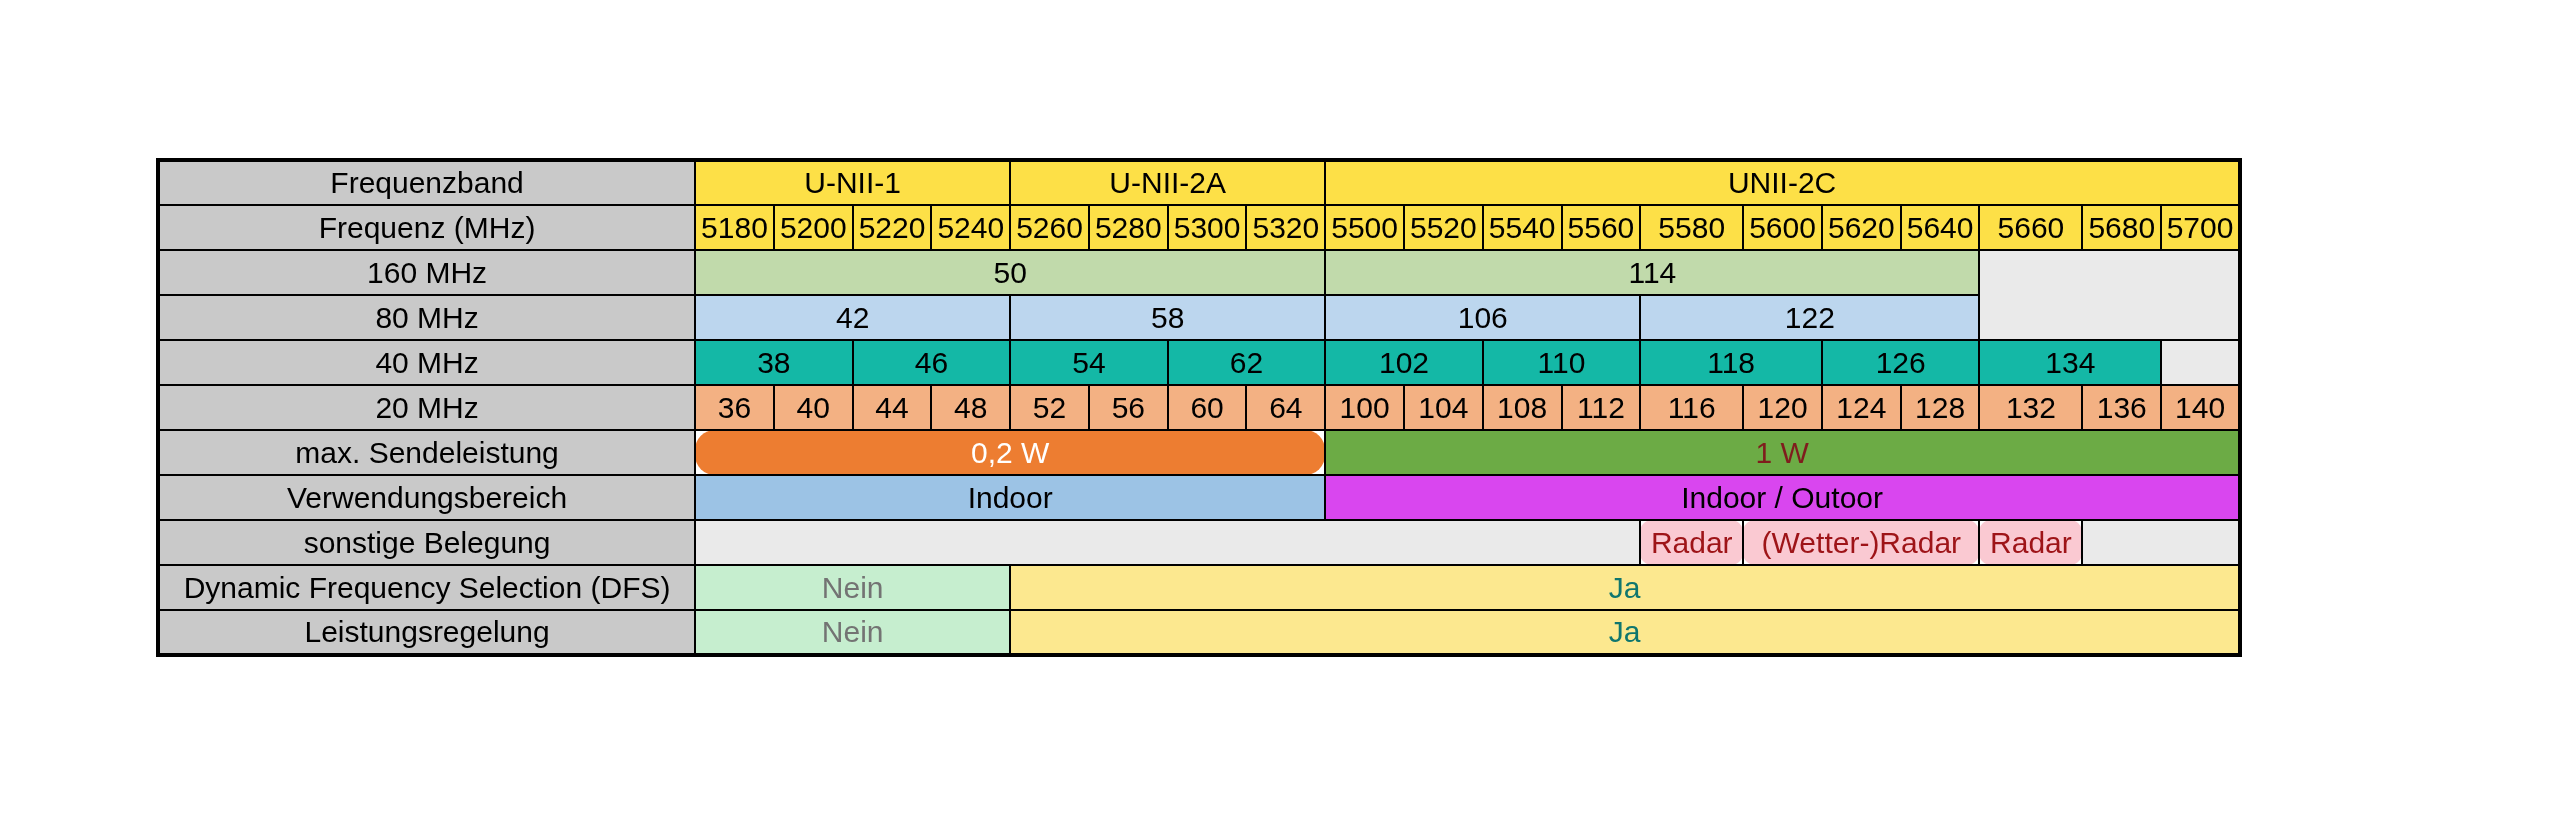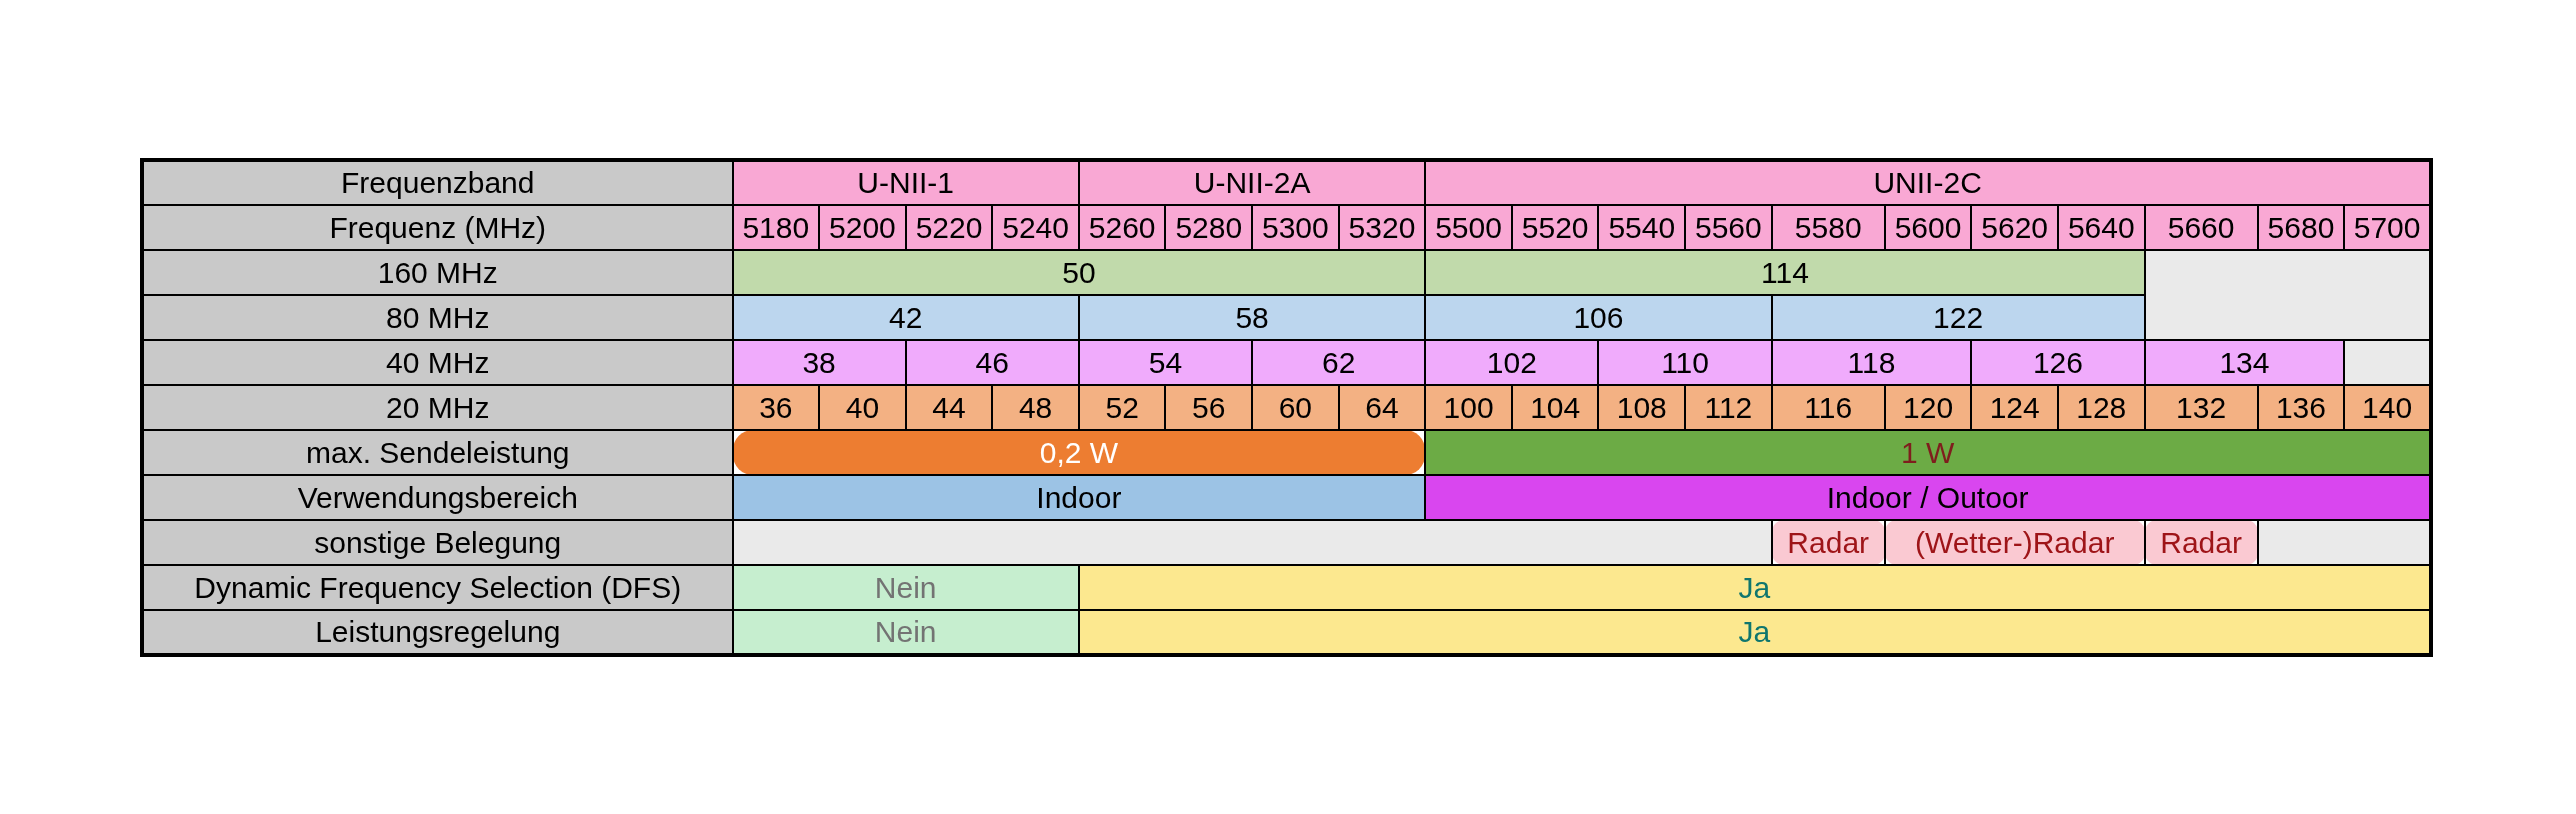--- a/index.html
+++ b/index.html
@@ -12,48 +12,48 @@
     font-family: "Liberation Sans", sans-serif;
   }
   .stage {
     position: relative;
     width: 2576px;
     height: 814px;
     background: #ffffff;
   }
   table.freq-table {
     position: absolute;
-    left: 140px;
+    left: 156px;
     top: 158px;
-    width: 2293px;
+    width: 2086px;
     border-collapse: collapse;
     table-layout: fixed;
     border: 4.7px solid #000000;
     font-size: 30px;
     color: #000000;
     text-align: center;
   }
   table.freq-table tr { height: 45px; }
   table.freq-table th,
   table.freq-table td {
     border: 2.7px solid #000000;
     padding: 0;
     font-weight: normal;
     white-space: nowrap;
     overflow: hidden;
     vertical-align: middle;
     text-align: center;
   }
   
   .rh      { background: #c9c9c9; }
-  .band    { background: #f9a8d4; }
+  .band    { background: #fde047; }
   .empty   { background: #eaeaea; }
   .g160    { background: #c1daab; }
   .b80     { background: #bcd6ee; margin-top: 16px; }
-  .y40     { background: #f0abfc; }
+  .y40     { background: #14b8a6; }
   .o20     { background: #f3b183; margin-left: 8px; }
   .pw-low  { background: #ed7d31; color: #ffffff; border-radius: 20px; }
   .pw-hi   { background: #6cab45; color: #7f1d1d; }
   .use-in  { background: #9cc3e5; }
   .use-io  { background: #d946ef; }
   .radar   { background: #fac9d2; color: #9e1418; border-radius: 12px; }
   .good    { background: #c6eecf; color: #737373; }
   .neutral { background: #fce88f; color: #0f766e; }
 </style>
 </head>

